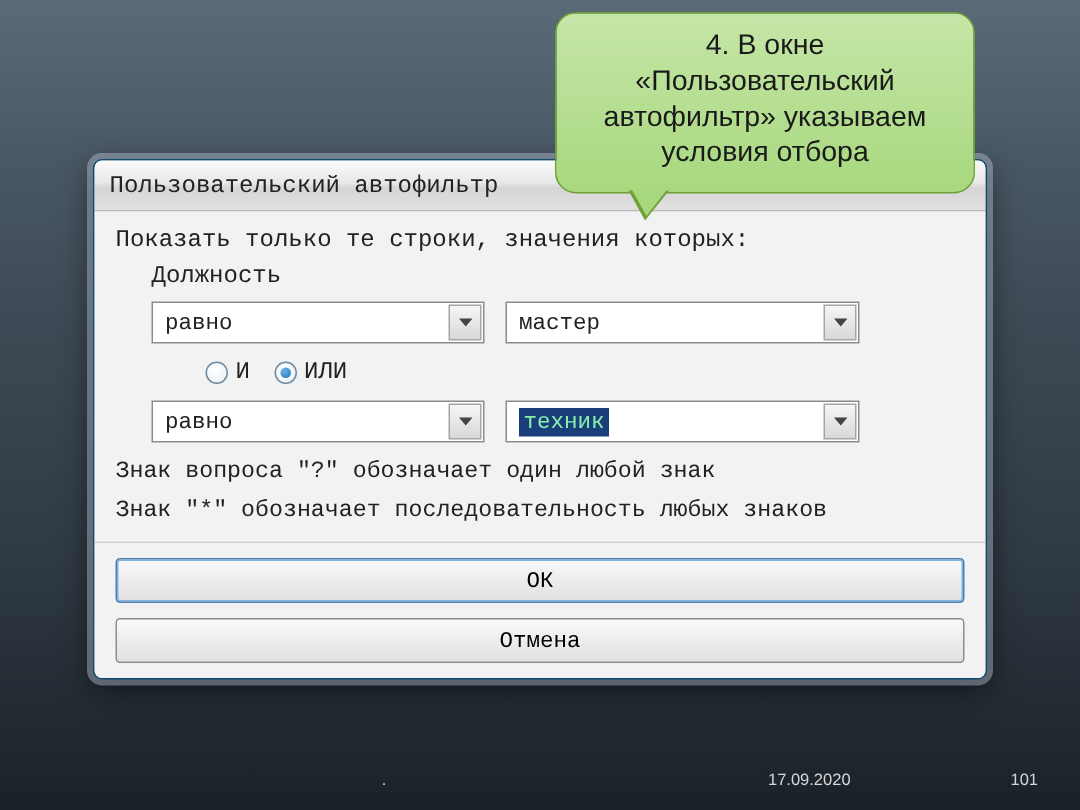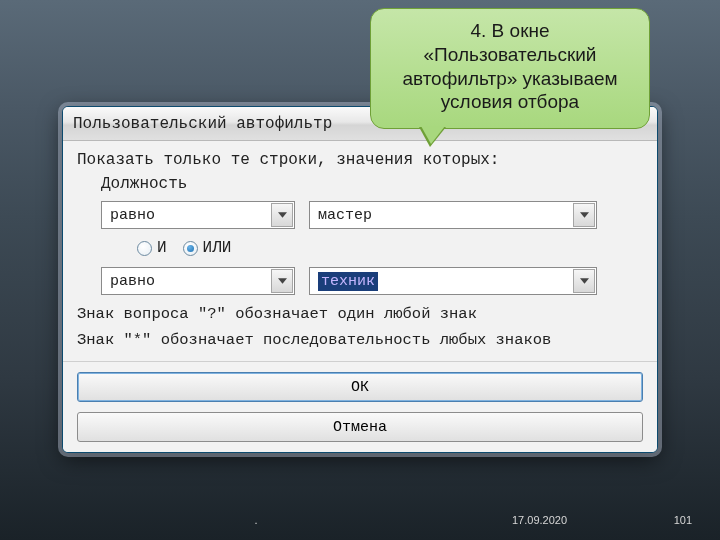--- a/index.html
+++ b/index.html
@@ -85,34 +85,34 @@
   .combo {
     position: relative;
     background: #fff;
     border: 1px solid #8a8a8a;
     height: 28px;
     display: flex;
     align-items: center;
     padding: 0 28px 0 8px;
     font-size: 15px;
   }
-  .combo.w1 { width: 194px; }
-  .combo.w2 { width: 288px; }
+  .combo.w1 { width: 222px; }
+  .combo.w2 { width: 236px; }
   .combo .arrow {
     position: absolute;
     right: 1px; top: 1px;
     width: 22px; height: 24px;
     background: linear-gradient(180deg,#f6f6f6,#d8d8d8);
     border: 1px solid #a5a5a5;
     display:flex; align-items:center; justify-content:center;
   }
   .combo .arrow svg { width:9px; height:6px; }
   .combo .sel {
     background: #1a3e7a;
-    color: #c4b5fd;
+    color: #86efac;
     padding: 1px 3px;
   }
   .radios {
     display: flex;
     gap: 16px;
     align-items: center;
     margin-left: 60px;
     margin-bottom: 10px;
   }
   .radio {

